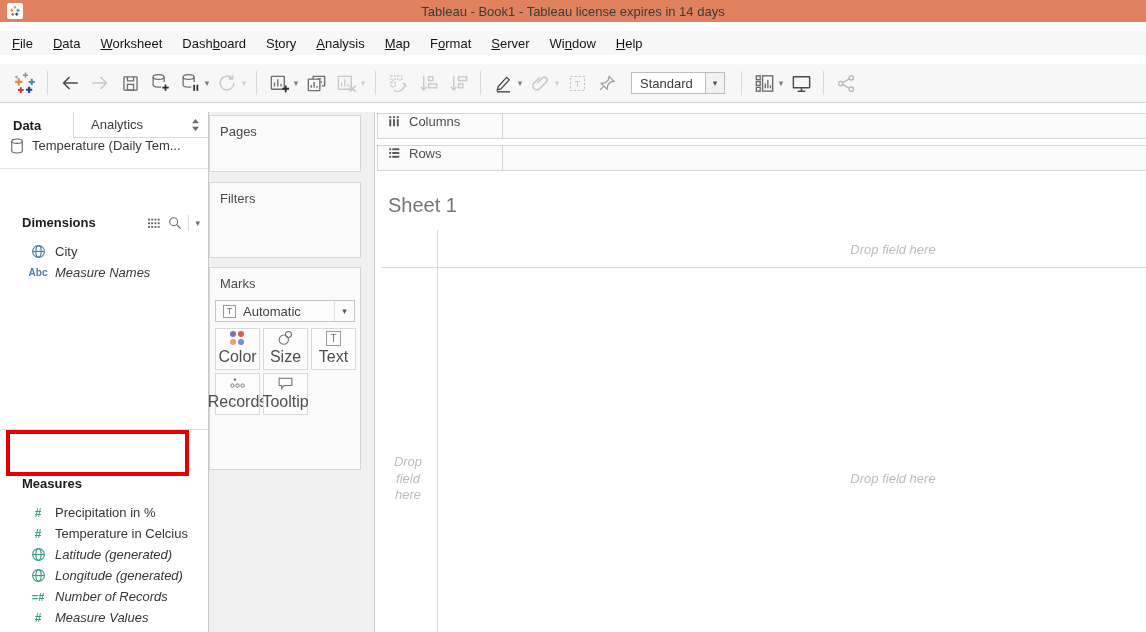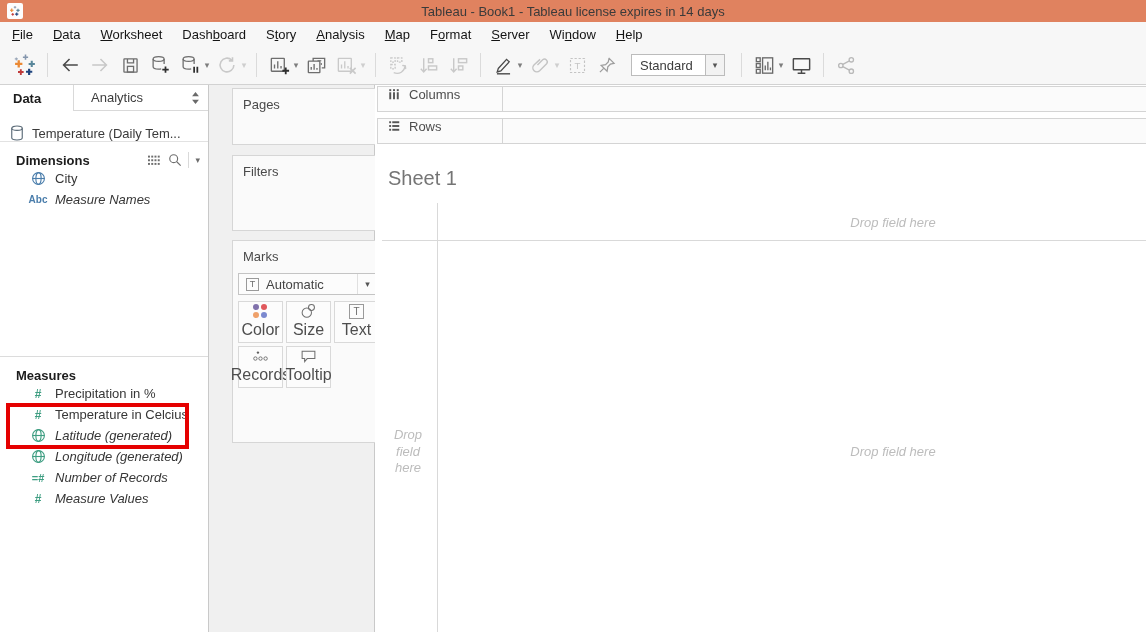--- a/index.html
+++ b/index.html
@@ -1,18 +1,18 @@
 <!DOCTYPE html>
 <html><head>
 <meta charset="utf-8">
 <style>
   * { margin:0; padding:0; box-sizing:border-box; }
   html,body { width:1146px; height:632px; }
   body { font-family:"Liberation Sans", sans-serif; background:#fff; color:#333; overflow:hidden; }
-  .app { width:1146px; height:632px; display:flex; flex-direction:column; }
+  .app { width:1146px; height:632px; display:flex; flex-direction:column;gap:9px; }
 
   
   .titlebar { height:22px; background:#e0825f; display:flex; align-items:center; position:relative; flex:none; }
   .tb-chip { position:absolute; left:7px; top:3px; width:16px; height:16px; background:#fdfdfd; border-radius:2px;
              display:flex; align-items:center; justify-content:center; }
   .tb-title { width:100%; text-align:center; font-size:13px; color:#3a3a3a; }
 
   
   .menubar { height:24px; background:#f7f7f7; display:flex; align-items:center; padding-left:2px; flex:none; }
   .menu-item { padding:3px 10px; font-size:13px; color:#141414; cursor:default; }
@@ -33,39 +33,39 @@
   .main { flex:1; display:flex; min-height:0; }
 
   
   .left-panel { width:209px; flex:none; background:#fff; border-right:1px solid #c9c9c9; position:relative; }
   .tabs { height:26px; display:flex; font-size:13px; }
   .tab-data { width:74px; display:flex; align-items:center; padding-left:13px; font-weight:bold; color:#1c1c1c;
               border-right:1px solid #d9d9d9; background:#fff; }
   .tab-analytics { flex:1; display:flex; align-items:center; padding-left:17px; color:#3c3c3c;
               border-bottom:1px solid #d9d9d9; }
   .tab-updown { width:26px; display:flex; align-items:center; justify-content:center; border-bottom:1px solid #d9d9d9; color:#6a6a6a; }
-  .datasource { height:31px; display:flex; align-items:flex-end; gap:8px; padding-left:10px; font-size:13px; color:#3a3a3a;
+  .datasource { height:31px; display:flex; align-items:flex-start; gap:8px; padding-left:10px; font-size:13px; color:#3a3a3a;
                 border-bottom:1px solid #e2e2e2; white-space:nowrap; overflow:hidden; }
-  .section-header { height:26px; display:flex; align-items:flex-end; padding:0 8px 0 16px; }
+  .section-header { height:26px; display:flex; align-items:flex-start; padding:0 8px 0 22px;margin-top:46px; }
   .sec-label { font-weight:bold; font-size:13px; color:#1c1c1c; flex:1; }
   .hdr-icons { display:flex; align-items:center; gap:6px; color:#6d6d6d; }
   .hdr-div { width:1px; height:16px; background:#d9d9d9; }
   .field-row { height:21px; display:flex; align-items:center; gap:8px; padding-left:21px; font-size:13px; color:#363636; }
   .field-row .f-icon { width:18px; display:flex; justify-content:center; flex:none;margin-left:8px; }
   .italic { font-style:italic; }
   .icon-text { font-size:10px; font-weight:bold; letter-spacing:0; }
   .blue-t { color:#4a7dab; }
   .green-t { color:#3f9e82; }
   .dims-gap { height:146px; }
   .pane-div { height:1px; background:#dcdcdc; }
   .red-annotation { position:absolute; left:6px; top:318px; width:183px; height:46px; border:4px solid #e50000; pointer-events:none; }
 
   
   .mid-panel { width:166px; flex:none; background:#f0f0f0; border-right:1px solid #c9c9c9; position:relative; }
-  .card { position:absolute; left:23px; width:152px; background:#fafafa; border:1px solid #d6d6d6; font-size:13px; color:#4a4a4a; }
+  .card { position:absolute; left:0; width:152px; background:#fafafa; border:1px solid #d6d6d6; font-size:13px; color:#4a4a4a; }
   .card-label { padding:8px 0 0 10px; }
   .card-pages { top:3px; height:57px; }
   .card-filters { top:70px; height:76px; }
   .card-marks { top:155px; height:203px; }
   .marktype-dd { position:absolute; left:5px; right:5px; top:32px; height:22px; border:1px solid #c4c4c4; background:#fcfcfc;
                  display:flex; align-items:center; gap:7px; padding-left:7px; }
   .t-box { width:13px; height:13px; border:1px solid #9a9a9a; font-size:9px; color:#6d6d6d; display:flex; align-items:center; justify-content:center; flex:none; }
   .dd-label { flex:1; font-size:13px; color:#444; }
   .dd-caret { width:20px; height:100%; display:flex; align-items:center; justify-content:center; font-size:9px; color:#555; border-left:1px solid #e0e0e0; }
   .mark-grid { position:absolute; left:5px; top:60px; display:flex; flex-wrap:wrap; gap:3px; width:144px; }

